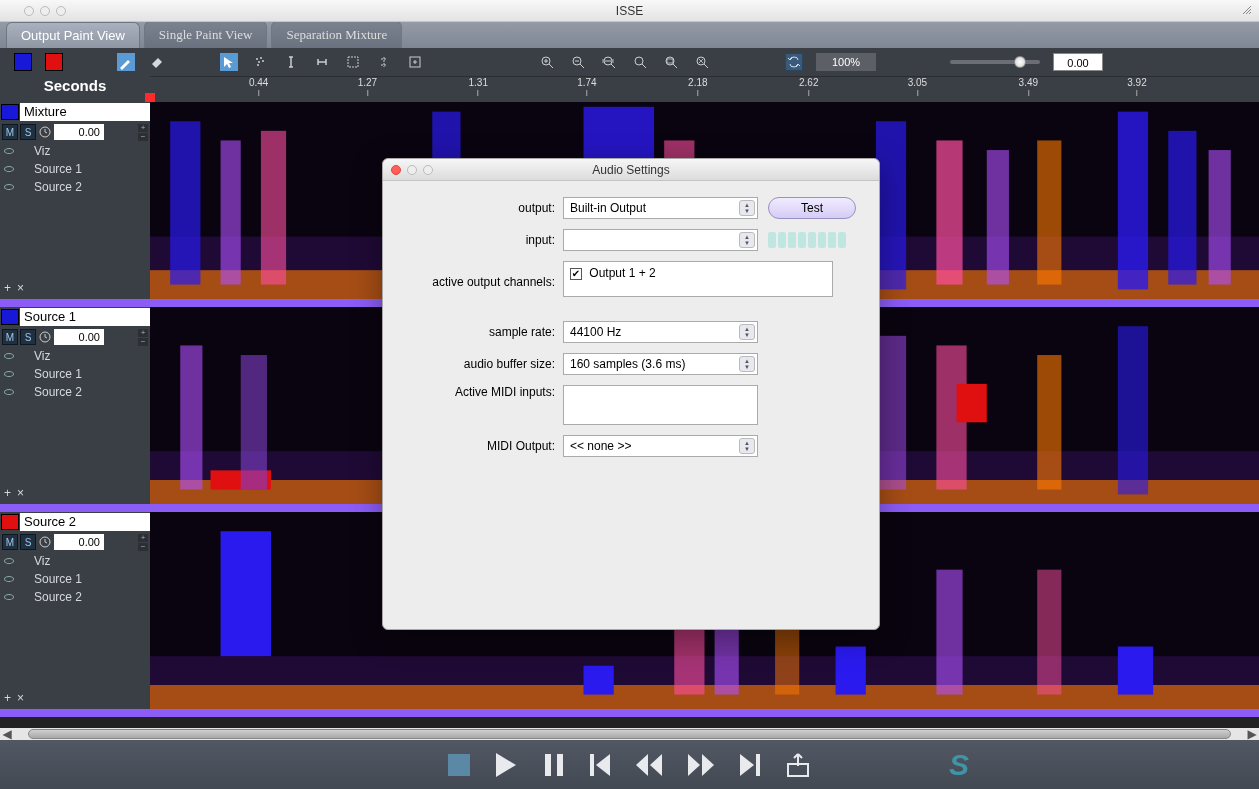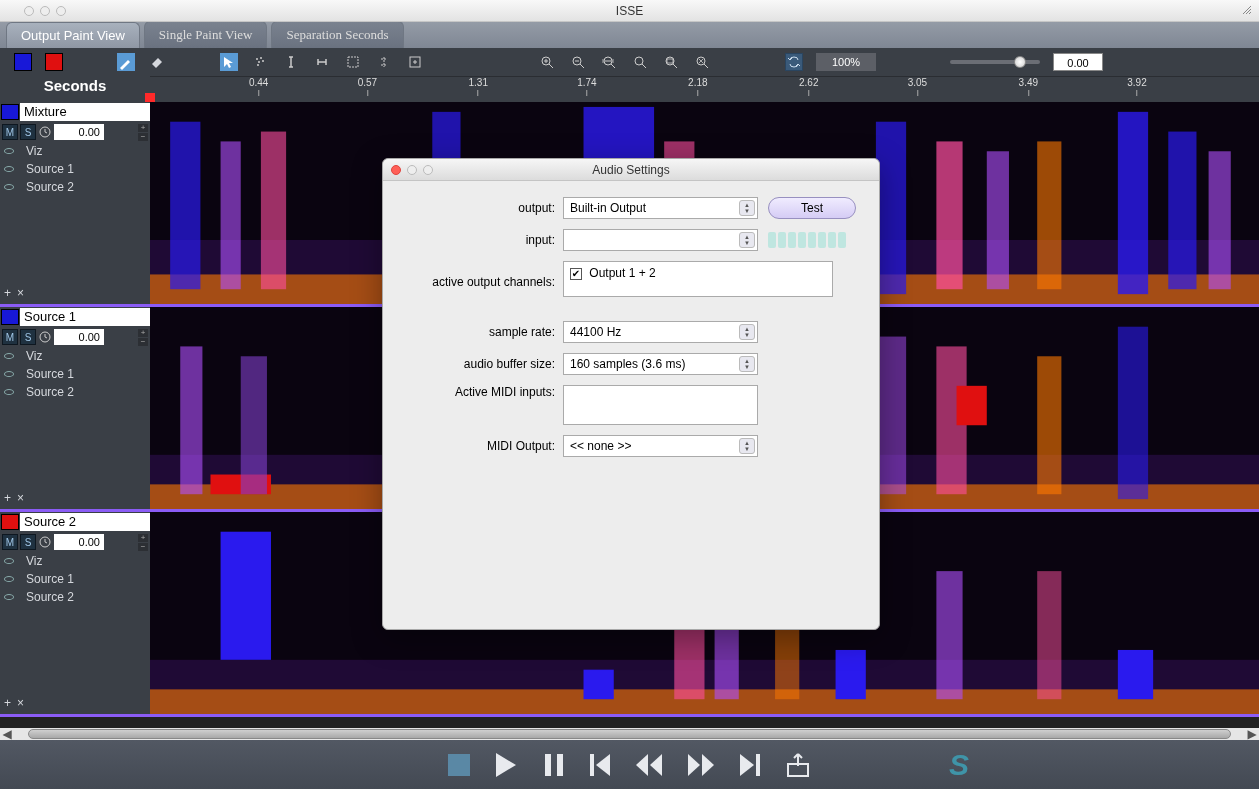--- a/index.html
+++ b/index.html
@@ -32,31 +32,31 @@
 
 .ruler-row { height:26px; display:flex; background:#3a3f46; color:#fff; }
 .ruler-label { width:150px; text-align:center; line-height:16px; font-size:15px; font-weight:bold; padding-top:2px;}
 .ruler { flex:1; position:relative; border-top:1px solid #2a2d32; }
 .ruler-tick { position:absolute; top:0; color:#ddd; font-size:10px; text-align:center; transform:translateX(-50%); }
 .ruler-tick::after { content:""; display:block; width:1px; height:6px; background:#aaa; margin:0 auto; margin-top:2px;}
 .ruler-marker { position:absolute; top:16px; width:10px; height:10px; background:#ff2a2a; }
 
 
 .tracks { position:absolute; top:102px; left:0; right:0; bottom:60px; overflow:hidden; background:#222; }
-.track { display:flex; border-bottom:3px solid #8b5cf6; height:205px; }
+.track { display:flex; border-bottom:8px solid #8b5cf6; height:205px; }
 .track-panel { width:150px; background:#3a3f46; color:#e8eaee; display:flex; flex-direction:column; position:relative; }
 .panel-top { display:flex; align-items:center; background:#3a3f46; height:20px; }
 .panel-colorbox { width:18px; height:16px; border:1px solid #000; margin:1px; }
 .panel-title { flex:1; background:#fff; color:#000; height:18px; line-height:18px; padding:0 4px; font-size:13px; }
 .panel-row2 { display:flex; align-items:center; gap:2px; padding:2px; }
 .ms-btn { width:16px; height:16px; background:#1f3140; color:#9fc5e6; font-size:10px; text-align:center; line-height:16px; border:1px solid #0e1720; cursor:pointer; }
 .panel-num { width:50px; height:16px; background:#fff; color:#000; text-align:right; padding-right:4px; font-size:11px; line-height:16px; }
 .panel-plusminus { position:absolute; right:2px; top:22px; display:flex; flex-direction:column; gap:1px; }
 .pm { width:10px; height:8px; background:#2c2f34; color:#aaa; font-size:8px; text-align:center; line-height:8px; cursor:pointer; }
-.panel-item { display:flex; align-items:center; gap:12px; padding:2px 4px; font-size:11px; color:#d5d8dd; cursor:pointer; }
+.panel-item { display:flex; align-items:center; gap:20px; padding:2px 4px; font-size:11px; color:#d5d8dd; cursor:pointer; }
 .eye { width:10px; height:6px; border:1px solid #8aa; border-radius:50%; }
 .panel-bottom { margin-top:auto; display:flex; gap:6px; padding:4px; color:#d5d8dd; }
 
 .spectro { flex:1; background:#0a0410; position:relative; overflow:hidden; }
 
 
 .hscroll { position:absolute; left:0; right:0; bottom:49px; height:12px; background:#e6e6e6; display:flex; align-items:center; }
 .hscroll-thumb { height:10px; background:linear-gradient(#cfcfcf,#a8a8a8); border:1px solid #888; border-radius:5px; flex:1; margin:0 14px; }
 .hscroll-arrow { width:14px; text-align:center; color:#555; cursor:pointer; }
 
@@ -97,21 +97,21 @@
   <div class="maximize-corner">
     <svg viewBox="0 0 12 12">
         <path d="M2 10 L10 2 M5 10 L10 5 M8 10 L10 8" stroke="#888" stroke-width="1" fill="none"></path>
       </svg>
   </div>
 </div>
 
 <div class="tabbar">
   <div class="tab">Output Paint View</div>
   <div class="tab inactive">Single Paint View</div>
-  <div class="tab inactive">Separation Seconds</div>
+  <div class="tab inactive">Separation Mixture</div>
 </div>
 
 <div class="toolbar">
   <div class="tool-group">
     <div class="color-swatch" style="background:#1818d8"></div>
     <div class="color-swatch" style="background:#e01010"></div>
   </div>
   <div class="spacer-sm"></div>
   <div class="tool-group">
     <div class="tool-icon active">
@@ -227,21 +227,21 @@
       </div>
     <div class="num-field">0.00</div>
   </div>
 </div>
 
 <div class="ruler-row">
   <div class="ruler-label">Seconds</div>
   <div class="ruler">
     <div class="ruler-marker" style="left:-5px"></div>
     <div class="ruler-tick" style="left:9.8%">0.44</div>
-    <div class="ruler-tick" style="left:19.6%">0.57</div>
+    <div class="ruler-tick" style="left:19.6%">1.27</div>
     <div class="ruler-tick" style="left:29.6%">1.31</div>
     <div class="ruler-tick" style="left:39.4%">1.74</div>
     <div class="ruler-tick" style="left:49.4%">2.18</div>
     <div class="ruler-tick" style="left:59.4%">2.62</div>
     <div class="ruler-tick" style="left:69.2%">3.05</div>
     <div class="ruler-tick" style="left:79.2%">3.49</div>
     <div class="ruler-tick" style="left:89.0%">3.92</div>
   </div>
 </div>
 

